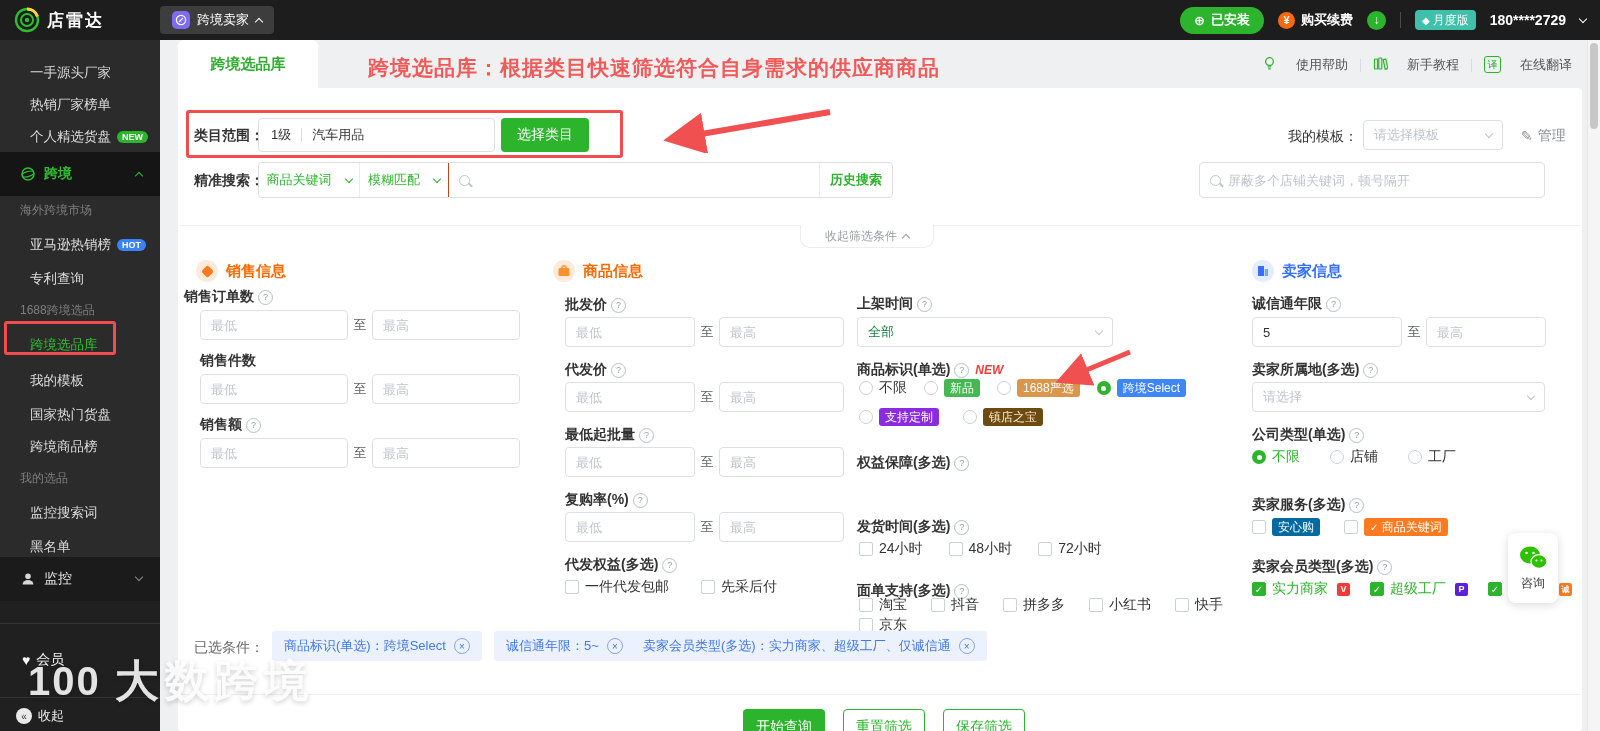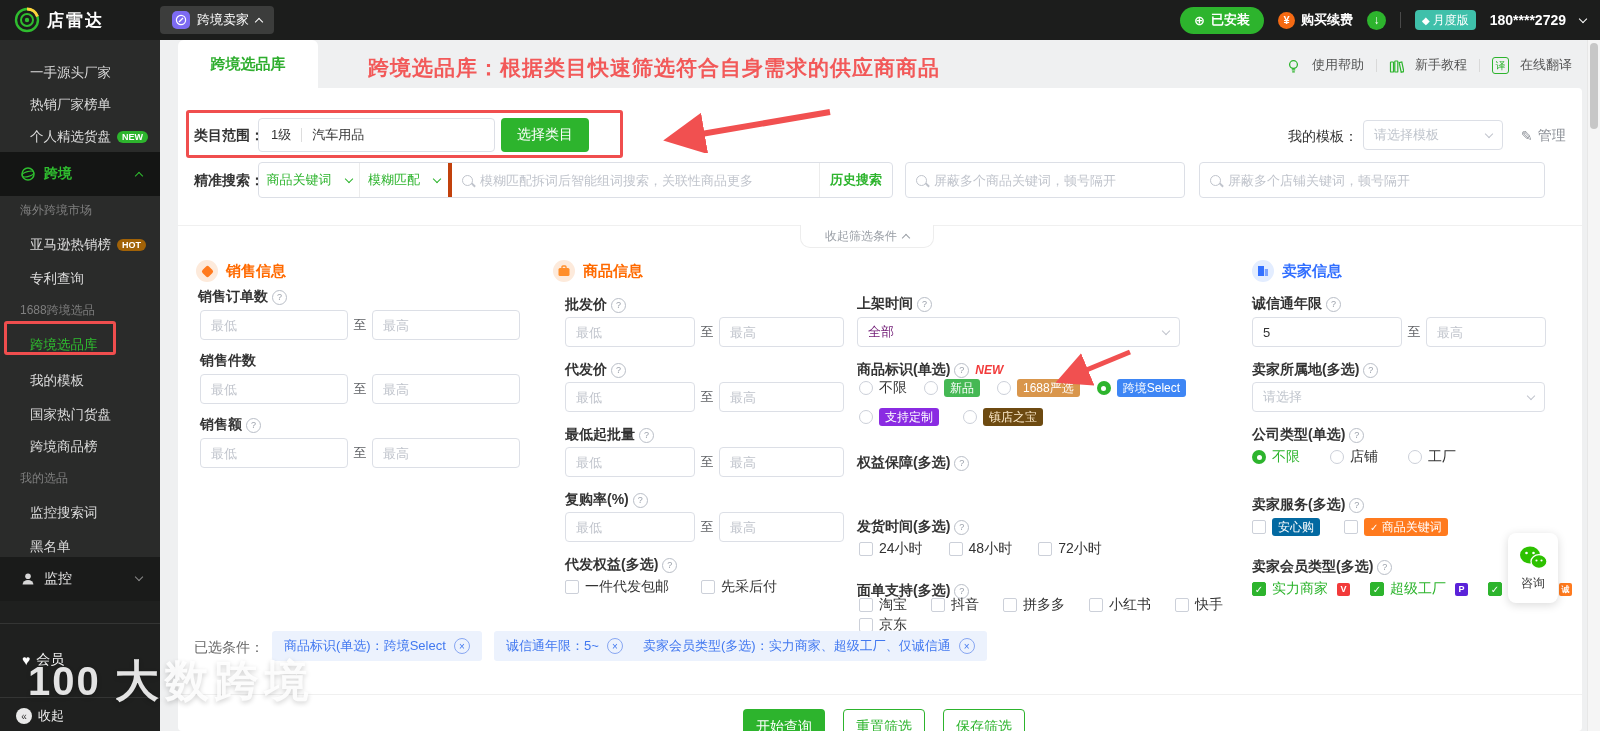--- a/index.html
+++ b/index.html
@@ -31,21 +31,21 @@
   .sb-title{position:absolute;left:20px;font-size:12px;color:#7f7f7f;white-space:nowrap}
   .sb-head{position:absolute;left:0;width:160px;height:44px;background:#141514;display:flex;align-items:center;gap:8px;padding-left:20px;box-sizing:border-box;cursor:pointer}
   .sb-badge{font-size:9px;font-weight:bold;color:#fff;border-radius:8px;padding:1.5px 5px;line-height:1}
   .sb-bottom{position:absolute;left:0;top:517px;width:160px;bottom:0;background:#1f201f}
   .active-green{color:#2fbd2f}
   
   .main{position:absolute;left:160px;top:40px;width:1440px;height:691px;background:#eff0f1}
   .tab{position:absolute;left:18px;top:0;width:140px;height:48px;background:#fff;border-radius:6px 6px 0 0;
        display:flex;align-items:center;justify-content:center;color:#2fae2f;font-size:15px;font-weight:bold;cursor:pointer}
   .help-links{position:absolute;right:28px;top:16px;display:flex;align-items:center;gap:12px;font-size:13px;color:#555}
-  .hl{display:flex;align-items:flex-end;gap:11px;cursor:pointer}
+  .hl{display:flex;align-items:flex-start;gap:19px;cursor:pointer}
   .hl-sep{width:1px;height:13px;background:#d9d9d9}
   .trans-ic{display:inline-flex;align-items:center;justify-content:center;width:15px;height:15px;border:1.3px solid #2db42d;border-radius:3px;color:#2db42d;font-size:10px}
   .card{position:absolute;left:18px;top:48px;width:1404px;height:643px;background:#fff;border-radius:0 4px 4px 4px;overflow:hidden}
   .lbl{font-weight:bold;font-size:14px;color:#333;white-space:nowrap;display:flex;align-items:center}
   .qi{display:inline-flex;align-items:center;justify-content:center;width:13px;height:13px;border:1px solid #b9bec7;border-radius:50%;
       color:#9aa0aa;font-size:9px;font-weight:normal;margin-left:4px;flex:none}
   .inp{border:1px solid #dcdfe6;border-radius:4px;font-size:13px;color:#333;padding:0 10px;outline:none;background:#fff;box-sizing:border-box;font-family:inherit}
   .inp::placeholder{color:#c0c4cc}
   .to{color:#606266;font-size:13px;text-align:center}
   .sel{border:1px solid #dcdfe6;border-radius:4px;background:#fff;display:flex;align-items:center;justify-content:space-between;
@@ -147,21 +147,21 @@
           <ellipse cx="8" cy="8" rx="6" ry="2.4" fill="none" stroke="#2fbd2f" stroke-width="1.2" transform="rotate(-16 8 8)"></ellipse>
         </svg>
     </span>
     <span style="color:#2fbd2f;font-size:14px;font-weight:bold">跨境</span>
     <span class="chev up sm" style="color:#2fbd2f;position:absolute;right:18px;top:21px"></span>
   </div>
 
   <div class="sb-title" style="top:162px">海外跨境市场</div>
   <div class="sb-item" style="top:196px">
     <span>亚马逊热销榜</span>
-    <span class="sb-badge" style="background:#a16207">HOT</span>
+    <span class="sb-badge" style="background:#3b82f6">HOT</span>
   </div>
   <div class="sb-item" style="top:230px">
       <span>专利查询</span>
     </div>
 
   <div class="sb-title" style="top:262px">1688跨境选品</div>
   <div class="sb-item active-green" style="top:296px">
       <span>跨境选品库</span>
     </div>
   <div class="sb-item" style="top:332px">
@@ -259,54 +259,49 @@
       <span>✎</span>
         <span>管理</span>
     </div>
 
     <div class="lbl abs" style="left:16px;top:84px">精准搜索：</div>
     <div class="abs" style="left:80px;top:74px;width:635px;height:36px;border:1px solid #dcdfe6;border-radius:4px;display:flex;align-items:stretch;box-sizing:border-box">
       <div class="seg" style="width:100px;border-right:1px solid #ececec">
         <span>商品关键词</span>
           <span class="chev sm" style="margin-top:-2px"></span>
       </div>
-      <div class="seg" style="width:88px;border-right:4px solid #c2410c">
+      <div class="seg" style="width:88px;border-right:1px solid #c2410c">
         <span>模糊匹配</span>
           <span class="chev sm" style="margin-top:-2px"></span>
       </div>
       <div style="flex:1;display:flex;align-items:center;padding:0 10px">
         <span class="mag"></span>
-        <input class="inp" style="border: none; flex: 1 1 0%; padding: 0px;" placeholder="模糊匹配拆词后智能组词搜索，关联性商品更多">
       </div>
       <div class="seg" style="width:72px;border-left:1px solid #ececec;font-weight:bold">
         <span>历史搜索</span>
       </div>
-    </div>
-    <div class="abs" style="left:727px;top:74px;width:280px;height:36px;border:1px solid #dcdfe6;border-radius:4px;display:flex;align-items:center;padding:0 10px;box-sizing:border-box">
-      <span class="mag"></span>
-      <input class="inp" style="border: none; flex: 1 1 0%; padding: 0px;" placeholder="屏蔽多个商品关键词，顿号隔开">
     </div>
     <div class="abs" style="left:1021px;top:74px;width:346px;height:36px;border:1px solid #dcdfe6;border-radius:4px;display:flex;align-items:center;padding:0 10px;box-sizing:border-box">
       <span class="mag"></span>
       <input class="inp" style="border: none; flex: 1 1 0%; padding: 0px;" placeholder="屏蔽多个店铺关键词，顿号隔开">
     </div>
 
     <div class="hr" style="top:137px"></div>
     <div class="collapse-tab">
       <span>收起筛选条件</span>
       <span class="chev up sm" style="margin-top:3px"></span>
     </div>
 
     <div class="sec-hd" style="left:18px;top:172px;color:#ff6a00">
       <span class="sec-ic" style="background:#fdeadb">
         <span style="width:9px;height:9px;background:#ff7a1e;border-radius:2px;transform:rotate(45deg);display:inline-block"></span>
       </span>
       <span>销售信息</span>
     </div>
-    <div class="lbl abs" style="left:20px;top:200px">
+    <div class="lbl abs" style="left:6px;top:200px">
       <span>销售订单数</span>
         <span class="qi">?</span>
     </div>
     <div class="abs" style="left:22px;top:222px;display:flex;align-items:center">
       <input class="inp" style="width: 148px; height: 30px;" placeholder="最低">
       <span class="to" style="width:24px">至</span>
       <input class="inp" style="width: 148px; height: 30px;" placeholder="最高">
     </div>
     <div class="lbl abs" style="left:22px;top:264px">
       <span>销售件数</span>
@@ -383,21 +378,21 @@
       <span class="opt">
           <span class="cb"></span>
           <span>先采后付</span>
         </span>
     </div>
 
     <div class="lbl abs" style="left:679px;top:207px">
       <span>上架时间</span>
         <span class="qi">?</span>
     </div>
-    <div class="sel abs" style="left:679px;top:229px;width:323px;height:30px;color:#701a75">
+    <div class="sel abs" style="left:679px;top:229px;width:256px;height:30px;color:#15803d">
       <span>全部</span>
       <span class="chev sm" style="color:#c0c4cc;margin-top:-2px"></span>
     </div>
     <div class="lbl abs" style="left:679px;top:273px">
       <span>商品标识(单选)</span>
         <span class="qi">?</span>
       <span style="color:#f23c3c;font-style:italic;font-size:12px;margin-left:6px">NEW</span>
     </div>
     <div class="optrow" style="left:681px;top:291px;gap:17px">
       <span class="opt">

